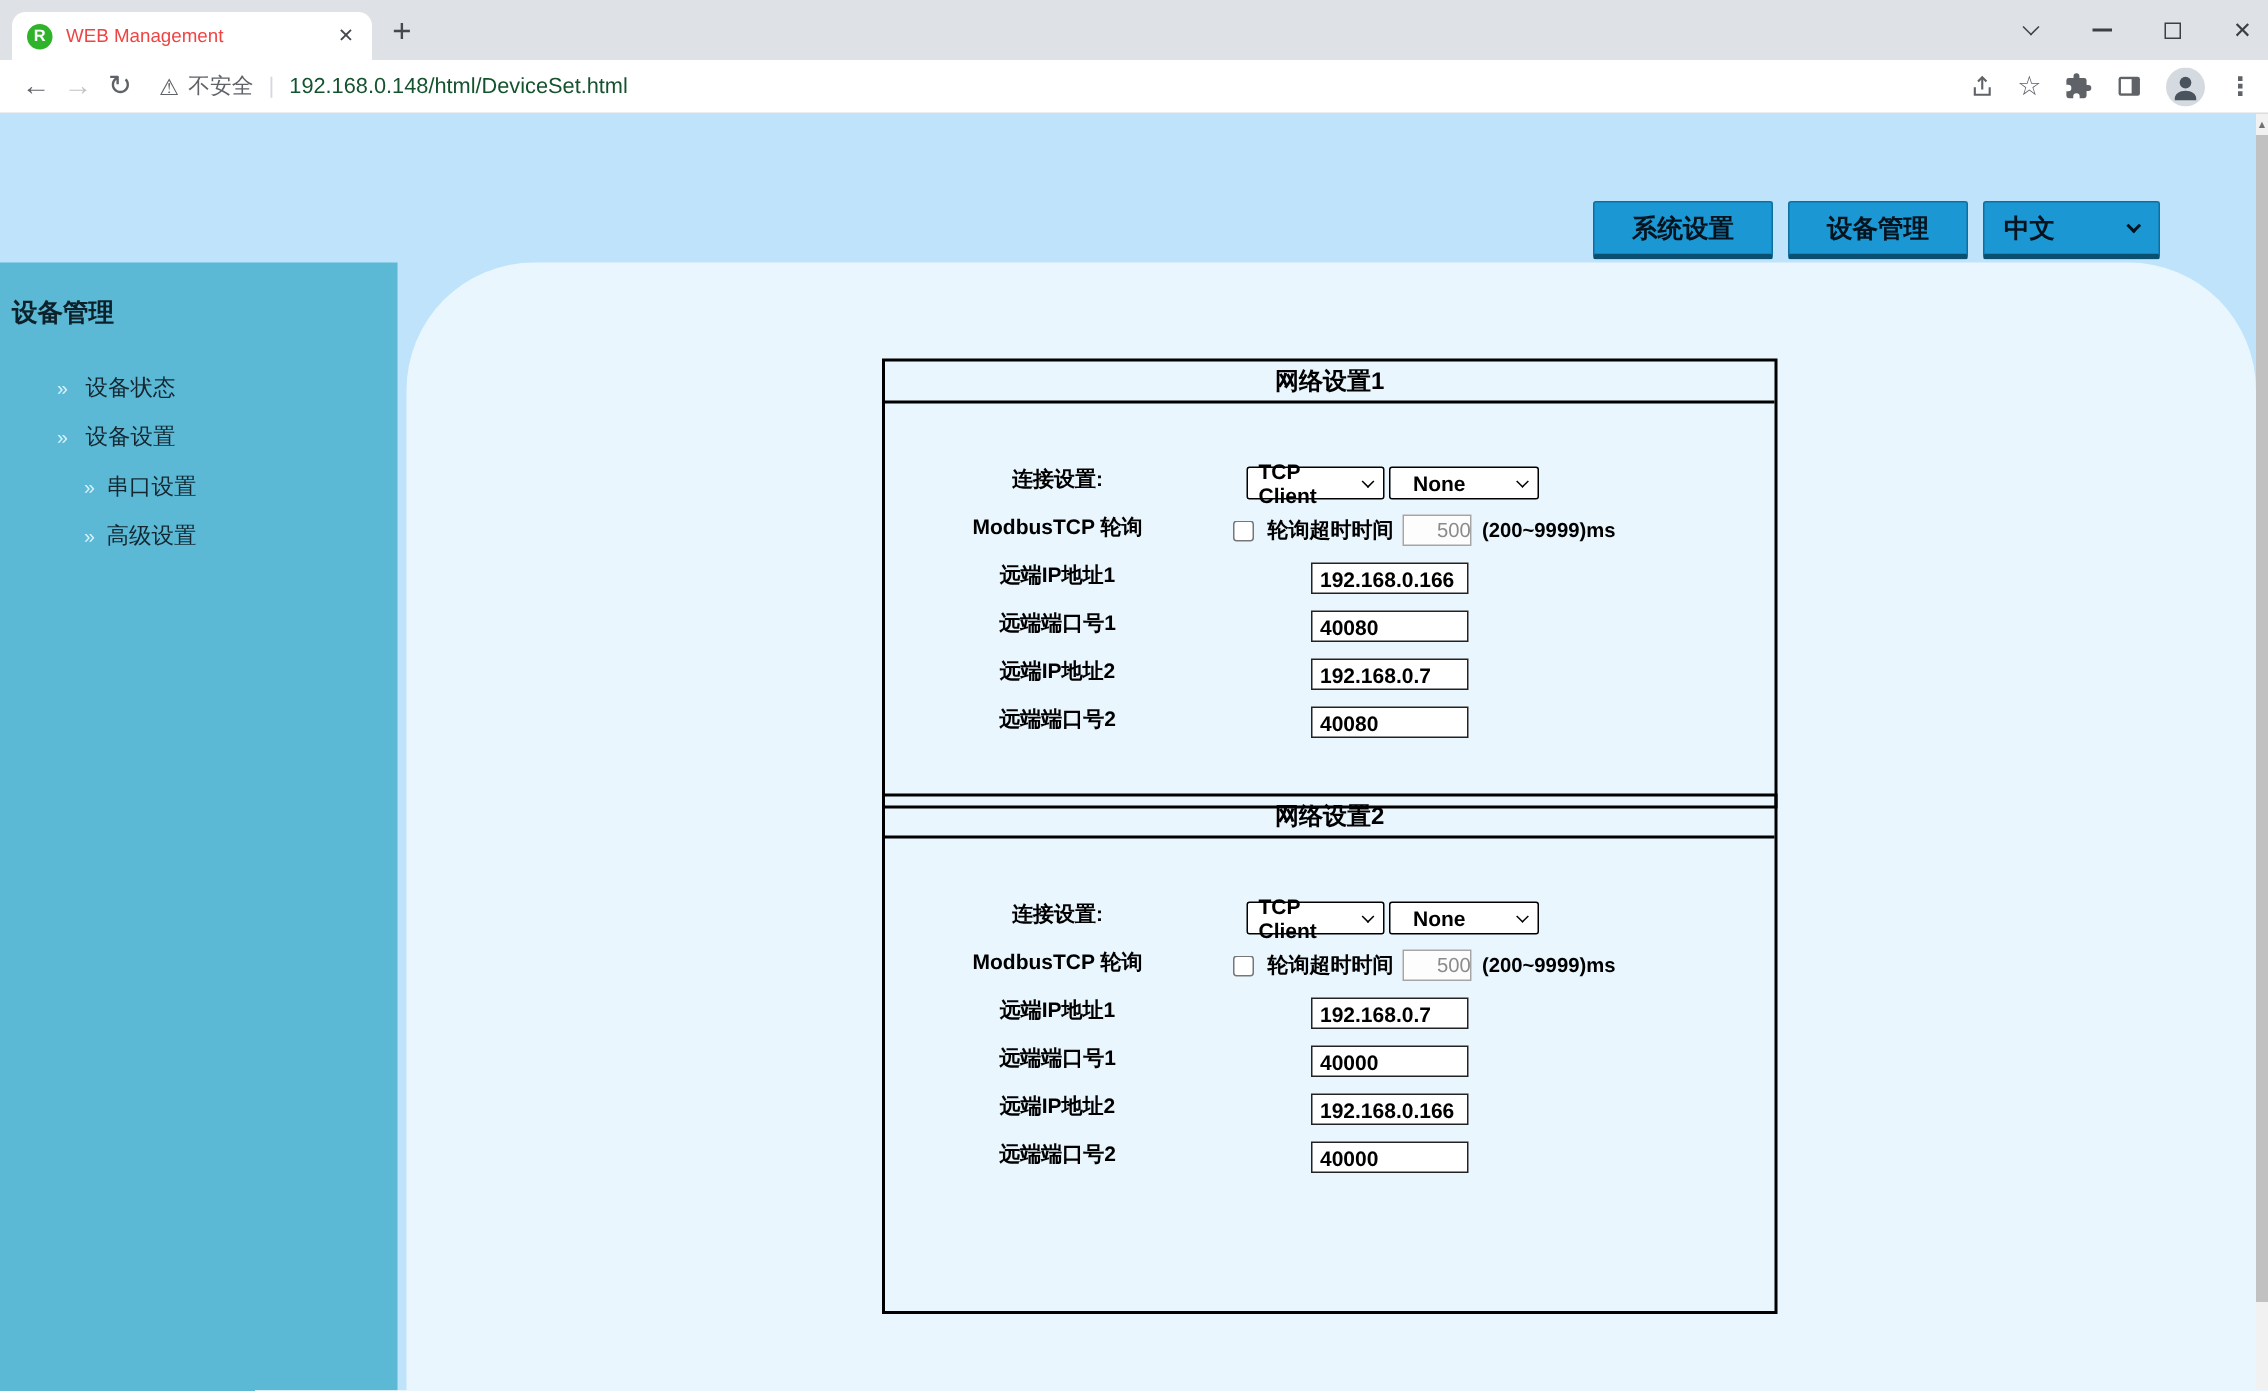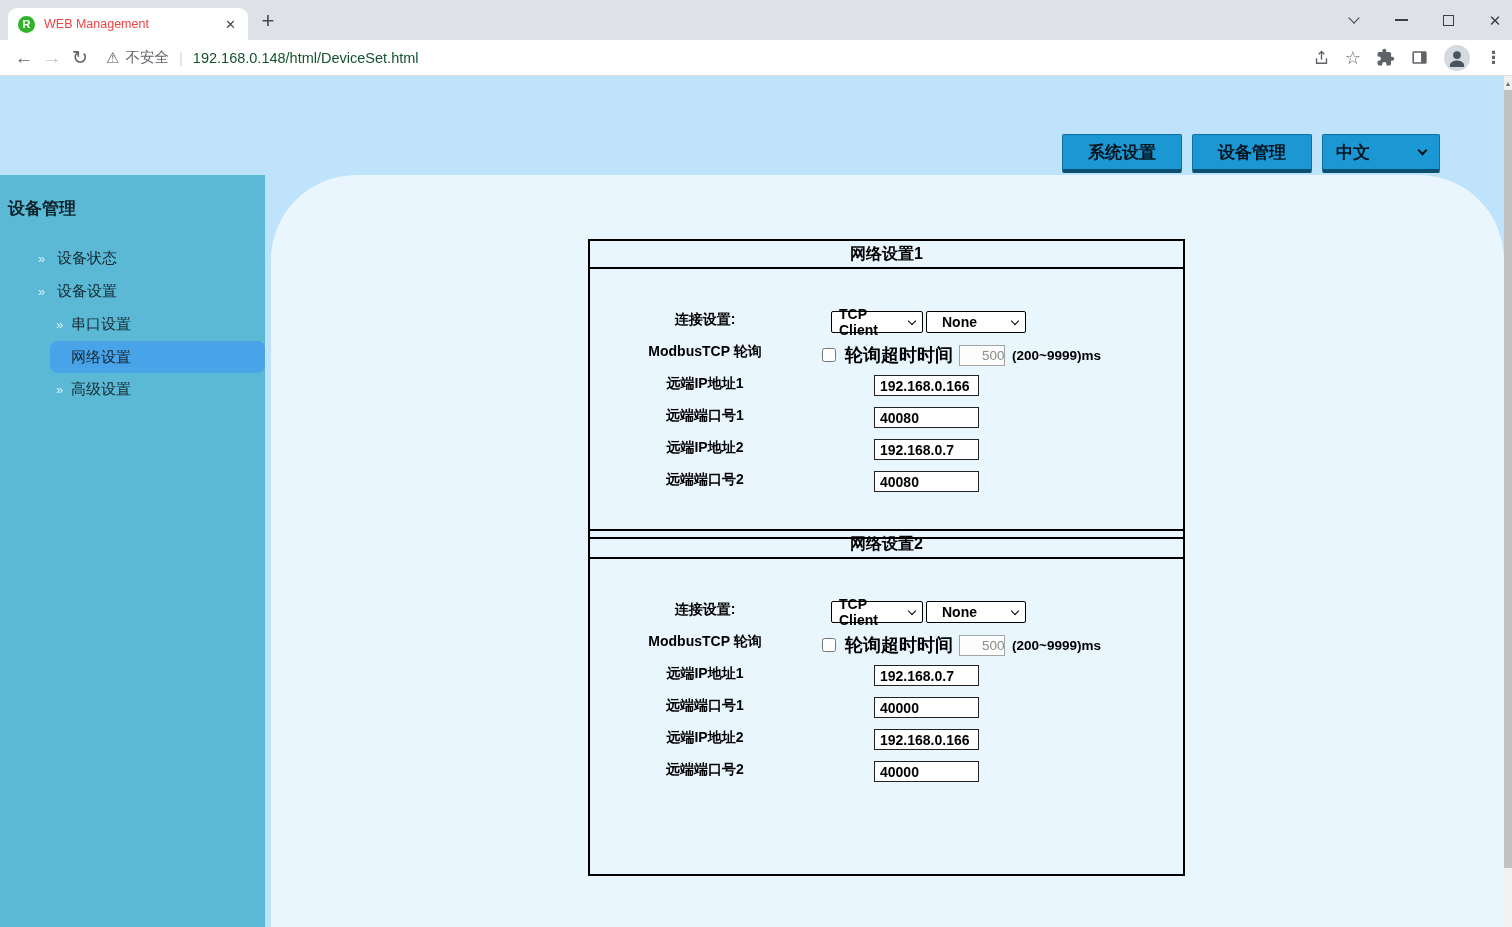--- a/index.html
+++ b/index.html
@@ -75,21 +75,21 @@
   .flabel { width:230px; text-align:center; font-size:14px; font-weight:600; color:#000; }
   .fctrl { display:flex; align-items:center; }
   .fake-select { height:22px; border:1px solid #000; border-radius:2px; background:#fff;
     display:flex; align-items:center; justify-content:space-between; padding:0 7px;
     font-size:14px; font-weight:600; color:#000; }
   .sel-mode { width:92px; margin-left:11px; }
   .sel-extra { width:100px; margin-left:3px;padding-left:15px; }
   .sel-chev { width:6px; height:6px; border-right:1.8px solid #000; border-bottom:1.8px solid #000;
     transform:rotate(45deg); margin-top:-3px; }
   .cbx { width:14px; height:14px; margin-left:2px; }
-  .tlabel { font-size:18px; font-weight:600; color:#000; margin-left:9px; }
+  .tlabel { font-size:14px; font-weight:600; color:#000; margin-left:9px; }
   .tinput { width:46px; height:21px; margin-left:6px; border:1px solid #a5a5a5; color:#8b8b8b;
     background:#fdfdfd; font-size:13.5px; padding-left:22px; font-family:inherit; }
   .thint { font-size:13.5px; font-weight:700; color:#000; margin-left:7px; }
   .vinput { width:105px; height:21px; margin-left:54px; border:1.5px solid #222; background:#fff;
     font-size:14px; font-weight:600; padding-left:5px; color:#000; font-family:inherit; }
   .btn-row { display:flex; margin-top:46px; padding-left:195px; gap:72px; }
   .form-btn { width:68px; height:23px; background:#f3f3f3; border:1px solid #8f8f8f; border-radius:3px;
     font-size:13.5px; font-weight:600; color:#000; display:flex; align-items:center; justify-content:center;
     font-family:inherit; }
 
@@ -182,24 +182,20 @@
           <span>设备状态</span>
         </div>
         <div class="sb-item lvl1">
           <span class="bullet">»</span>
           <span>设备设置</span>
         </div>
         <div class="sb-item lvl2">
           <span class="bullet">»</span>
           <span>串口设置</span>
         </div>
-        <div class="sb-item lvl2 active">
-
-          <span>网络设置</span>
-        </div>
         <div class="sb-item lvl2">
           <span class="bullet">»</span>
           <span>高级设置</span>
         </div>
       </div>
     </div>
 
     <div class="content">
 
       <div class="panel panel1">

